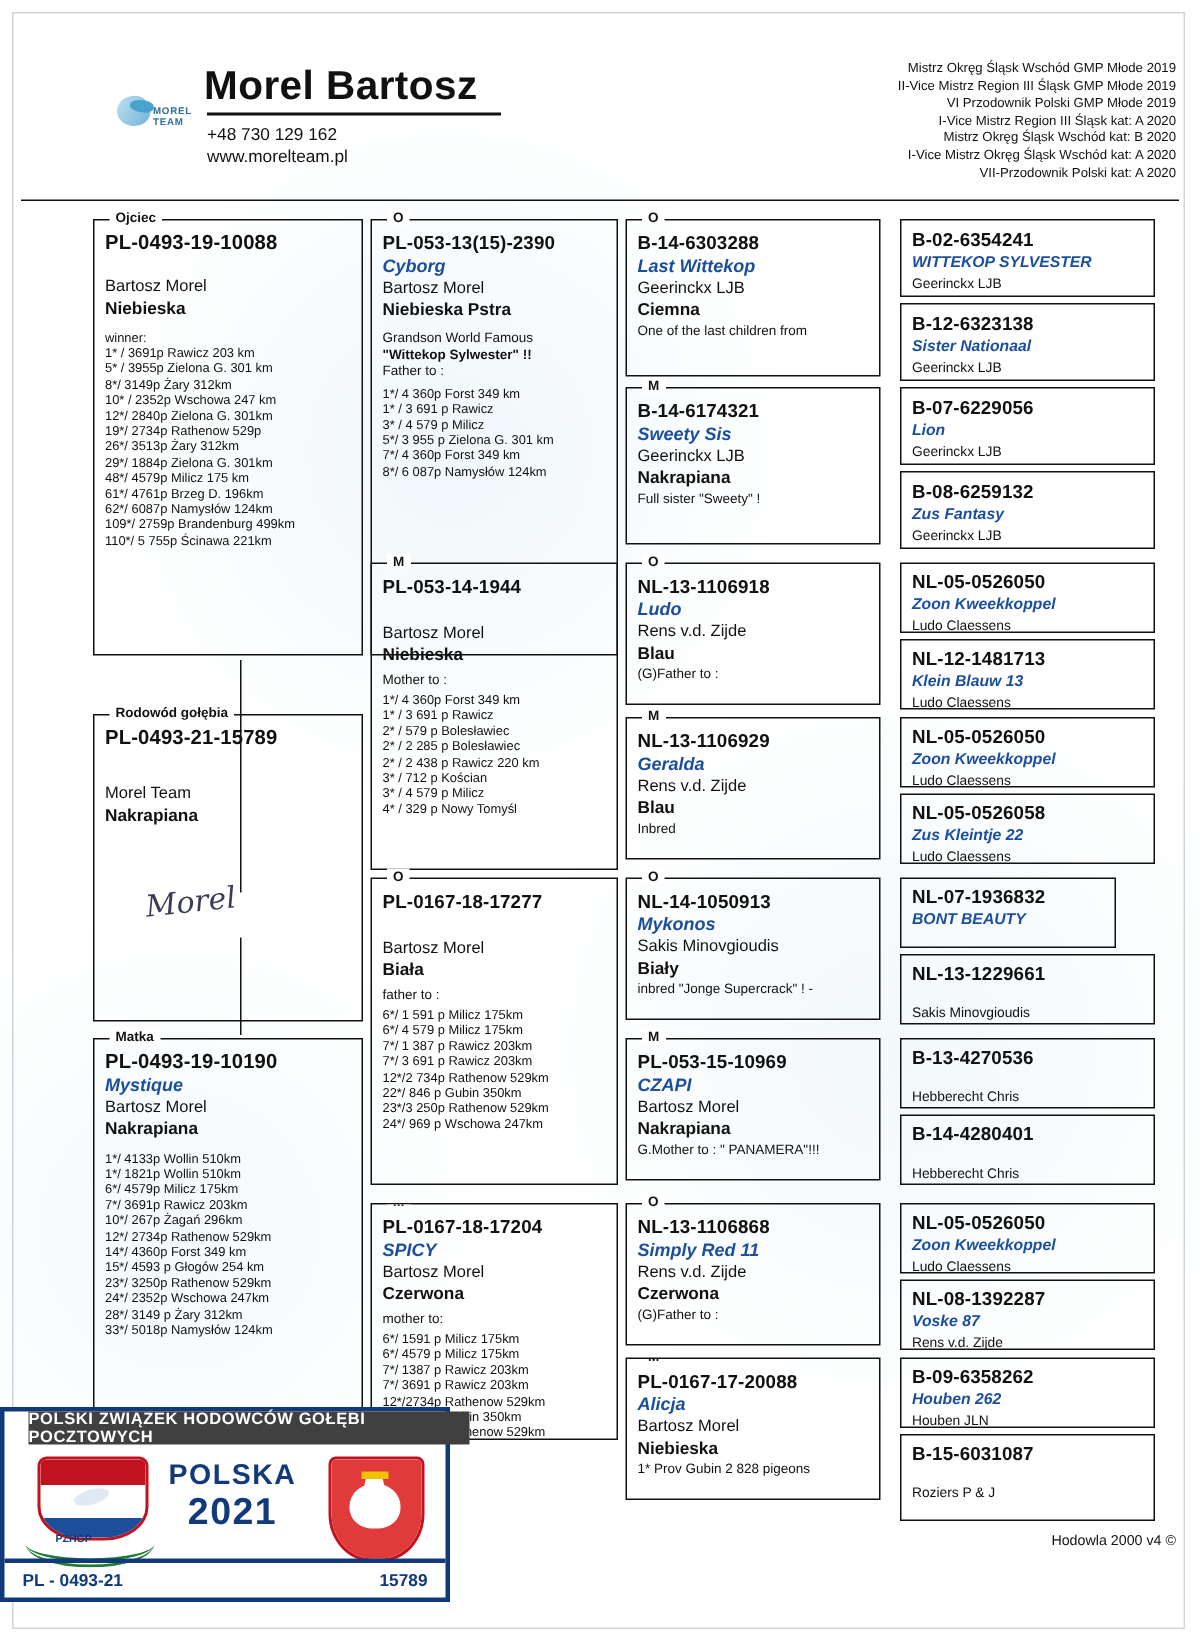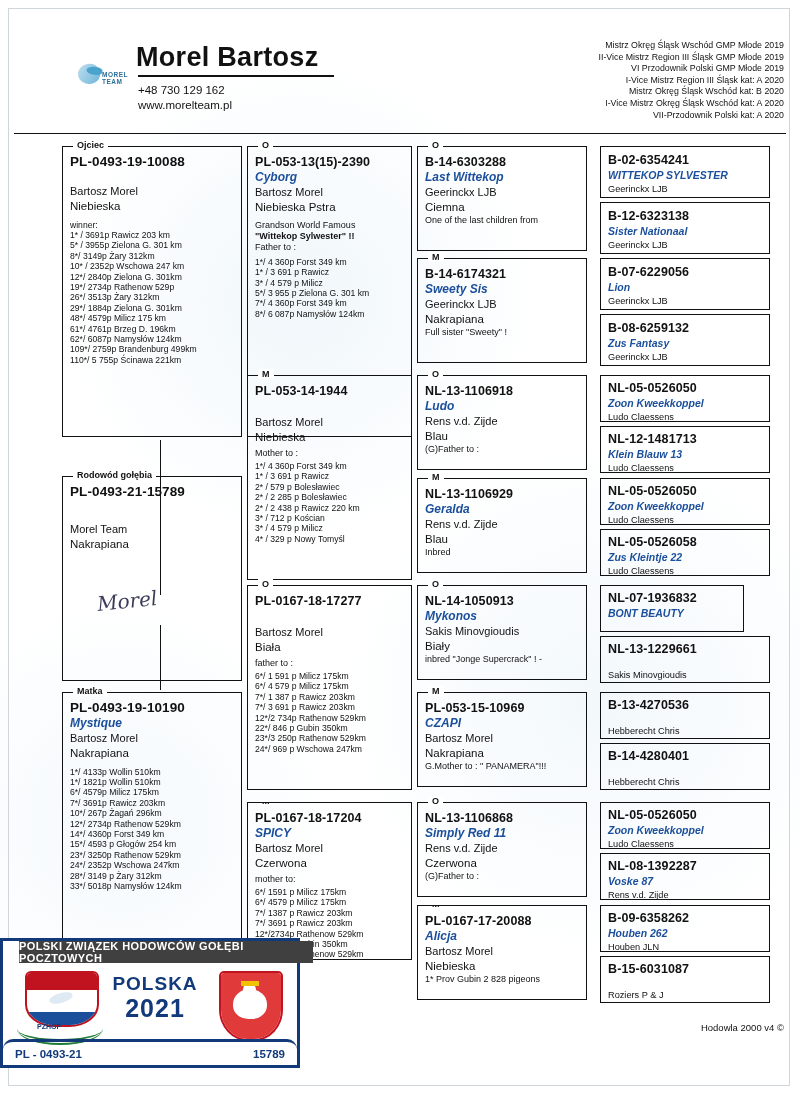--- a/index.html
+++ b/index.html
@@ -32,21 +32,21 @@
   .hdr-sep{position:absolute;left:14px;top:133px;width:772px;height:1px;background:#111;}
 
   
   .box{position:absolute;border:1px solid #111;box-sizing:border-box;background:transparent;}
   .box .cap{position:absolute;top:-7px;left:10px;background:#fff;padding:0 4px;font-size:9px;font-weight:bold;}
   .pad{padding:7px 7px 5px 7px;}
   .ring{font-size:13.5px;font-weight:bold;letter-spacing:.1px;line-height:16px;}
   .ring.sm{font-size:12.5px;}
   .nick{font-size:12px;font-style:italic;font-weight:bold;color:#1b4f9c;line-height:15px;}
   .owner{font-size:11px;line-height:14.5px;}
-  .colorname{font-size:11.5px;font-weight:normal;line-height:15px;}
+  .colorname{font-size:11.5px;font-weight:bold;line-height:15px;}
   .note{font-size:9px;line-height:11.4px;color:#111;}
   .note.b{font-weight:bold;}
   .lines{font-size:8.6px;line-height:10.4px;color:#111;}
   .lines div{white-space:nowrap;}
   .smallowner{font-size:9.2px;line-height:12px;}
 
   
   .vline{position:absolute;background:#111;width:1px;}
 
   
@@ -69,21 +69,21 @@
   .polska{position:absolute;left:104px;top:32px;width:96px;text-align:center;}
   .polska .p1{font-size:19px;font-weight:bold;color:#123a7a;letter-spacing:1px;}
   .polska .p2{font-size:25px;font-weight:bold;color:#123a7a;letter-spacing:1px;line-height:26px;}
   .eagle{position:absolute;right:14px;top:30px;width:60px;height:66px;border:2px solid #c1121f;background:#fff;
     border-radius:5px 5px 45% 45%;overflow:hidden;}
   .eagle .fld{position:absolute;left:0;top:0;width:100%;height:100%;background:#e03a3a;}
   .eagle .bird2{position:absolute;left:12px;top:16px;width:34px;height:30px;background:#fff;border-radius:50% 50% 45% 45%;}
   .eagle .bird2:after{content:"";position:absolute;left:10px;top:-6px;width:13px;height:13px;background:#fff;border-radius:50%;}
   .eagle .crown{position:absolute;left:20px;top:8px;width:18px;height:5px;background:#f2c200;}
   .stamp .st-bot{position:absolute;left:0;bottom:0;width:100%;height:26px;border-top:3px solid #123a7a;display:flex;
-    align-items:center;justify-content:space-between;padding:0 12px;box-sizing:border-box;font-size:11.5px;font-weight:bold;color:#123a7a;border-radius:10px;}
+    align-items:center;justify-content:space-between;padding:0 12px;box-sizing:border-box;font-size:11.5px;font-weight:bold;color:#123a7a;}
 
   .footer{position:absolute;right:16px;top:1022px;font-size:9.5px;color:#111;}
 </style>
 </head>
 <body>
 
 <div class="page">
   <div class="bg-wash"></div>
   <div class="sheet-border"></div>
 
@@ -437,21 +437,21 @@
       <div class="smallowner">Rens v.d. Zijde</div>
     </div>
   </div>
   <div class="box" style="left:600px;top:905px;width:170px;height:47px;">
     <div class="pad" style="padding-top:4px">
       <div class="ring sm">B-09-6358262</div>
       <div class="nick" style="font-size:10.5px">Houben 262</div>
       <div class="smallowner">Houben JLN</div>
     </div>
   </div>
-  <div class="box" style="left:600px;top:956px;width:170px;height:47px;">
+  <div class="box" style="left:600px;top:956px;width:170px;height:58px;">
     <div class="pad" style="padding-top:4px">
       <div class="ring sm">B-15-6031087</div>
       <div class="smallowner" style="margin-top:12px">Roziers P &amp; J</div>
     </div>
   </div>
 
   <div class="stamp">
     <div class="st-top">POLSKI ZWIĄZEK HODOWCÓW GOŁĘBI POCZTOWYCH</div>
     <div class="pzhgp">
       <div class="shield">

